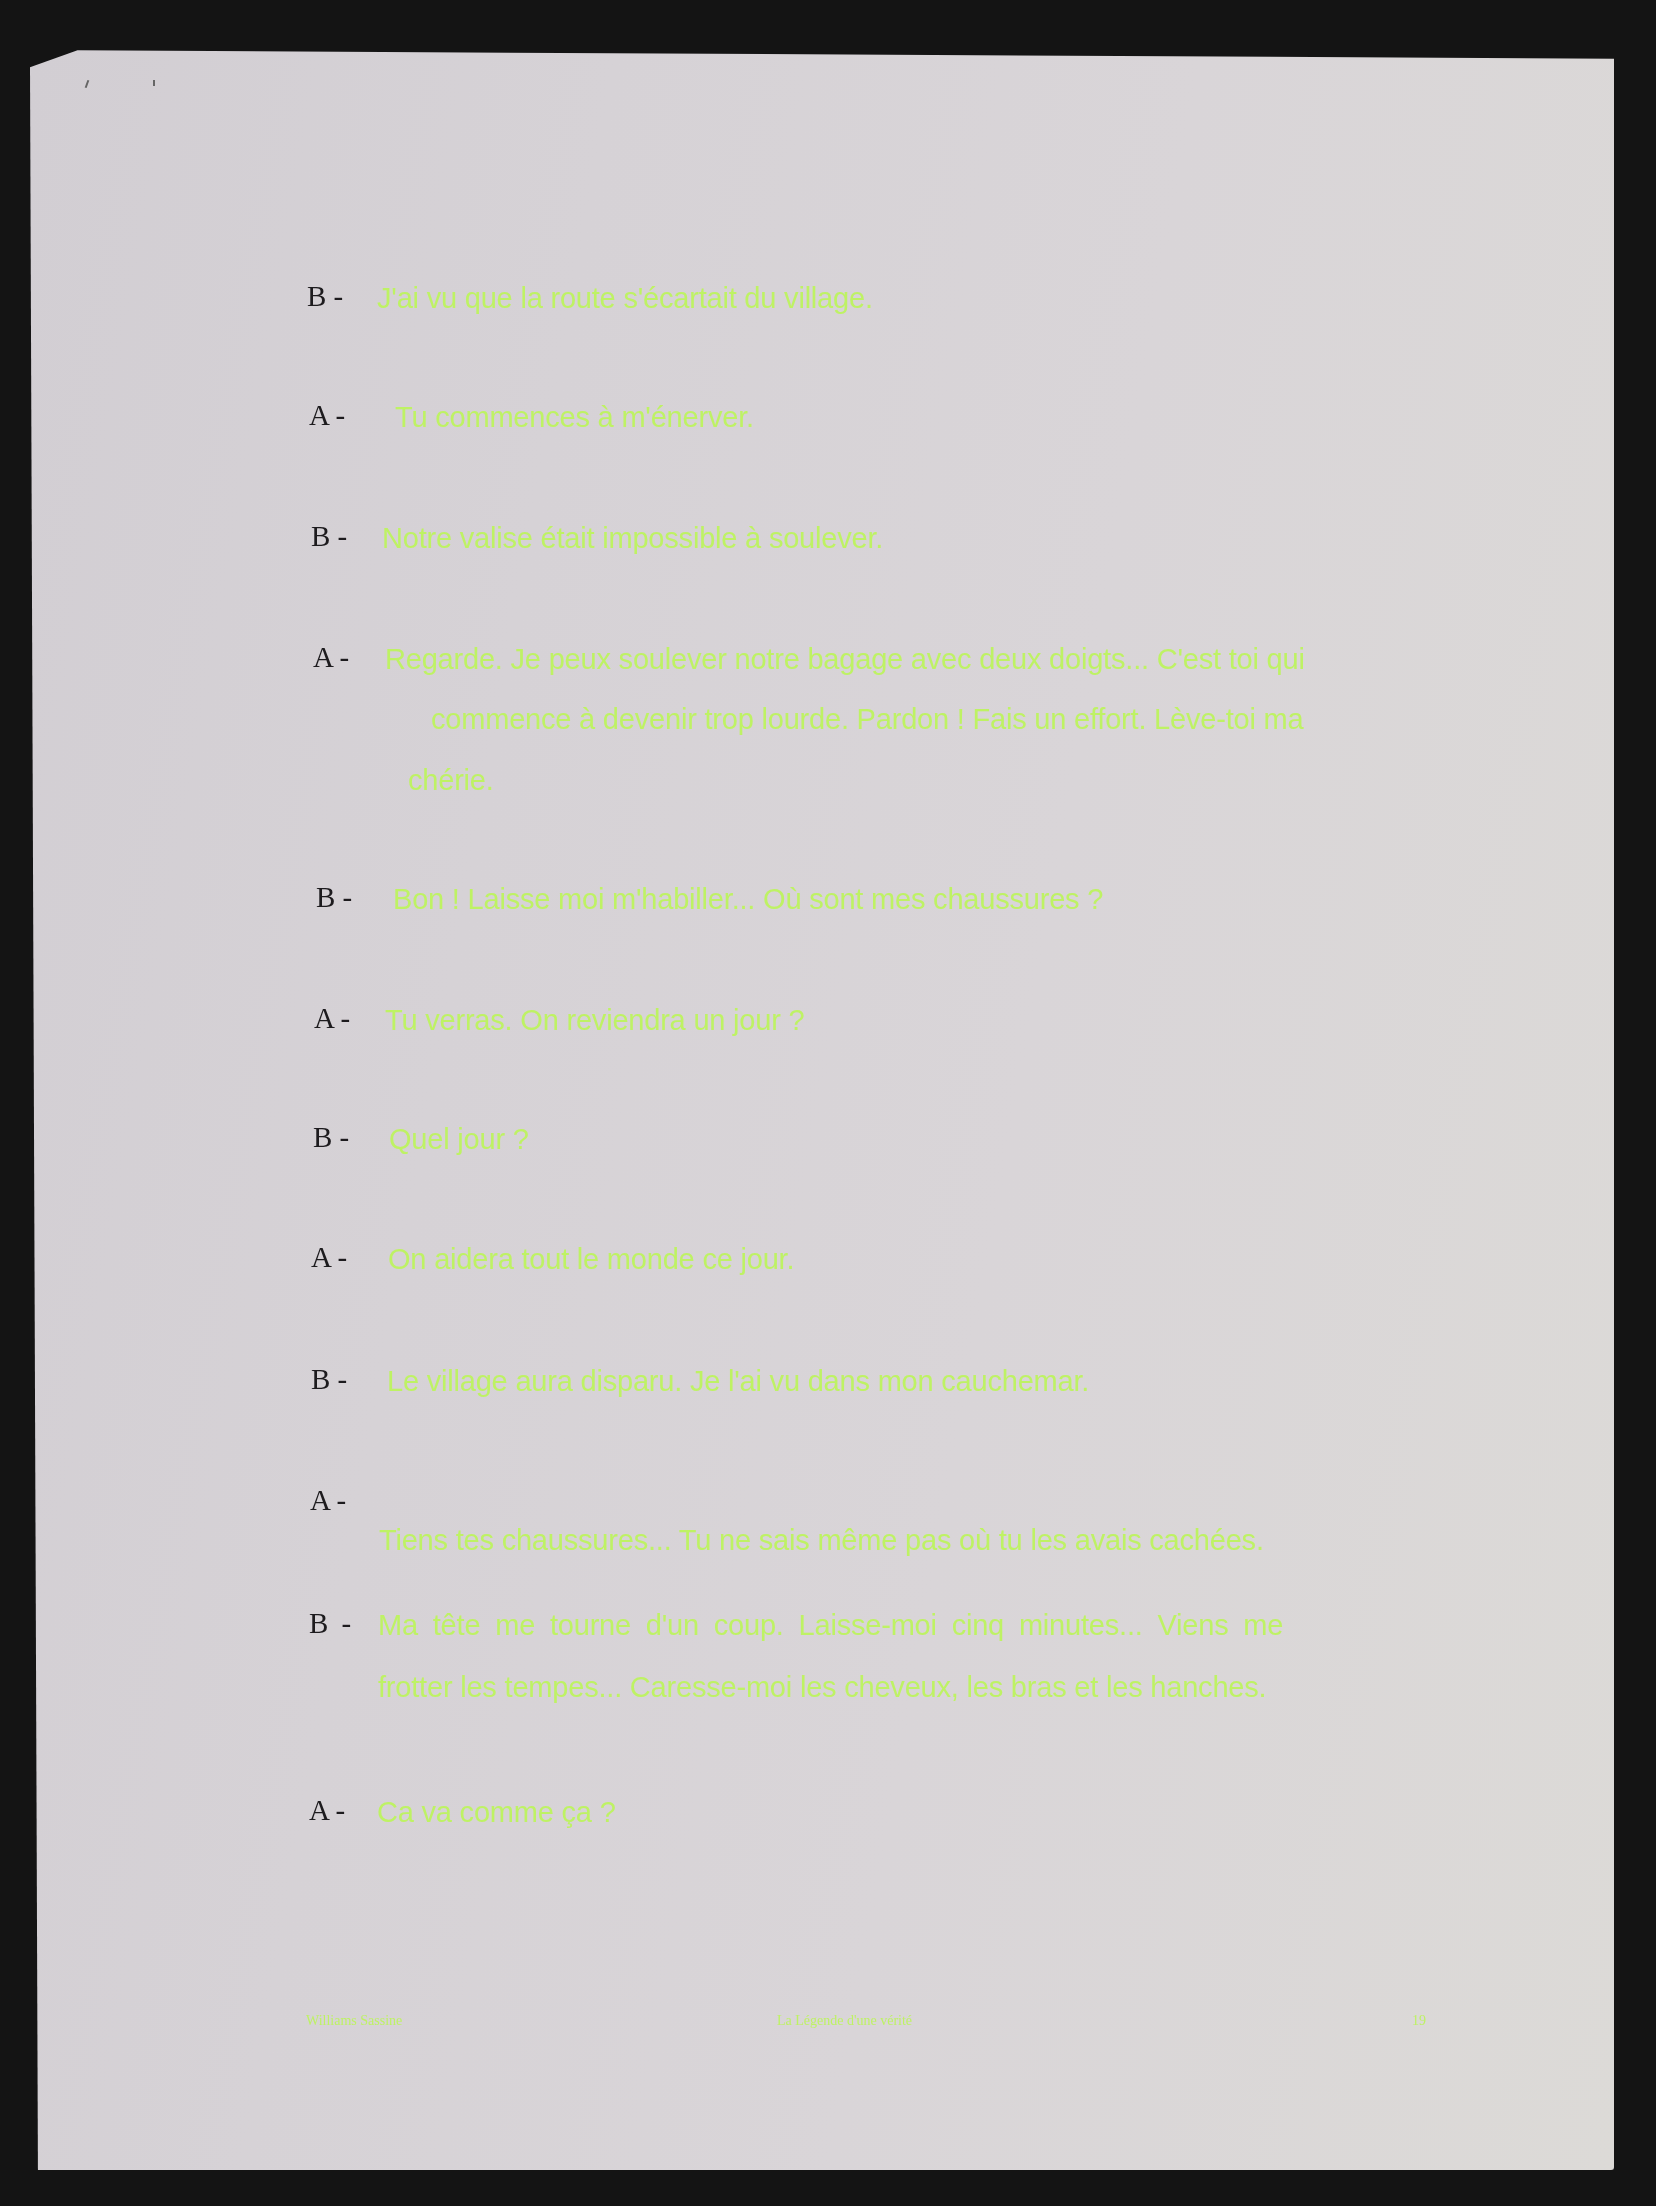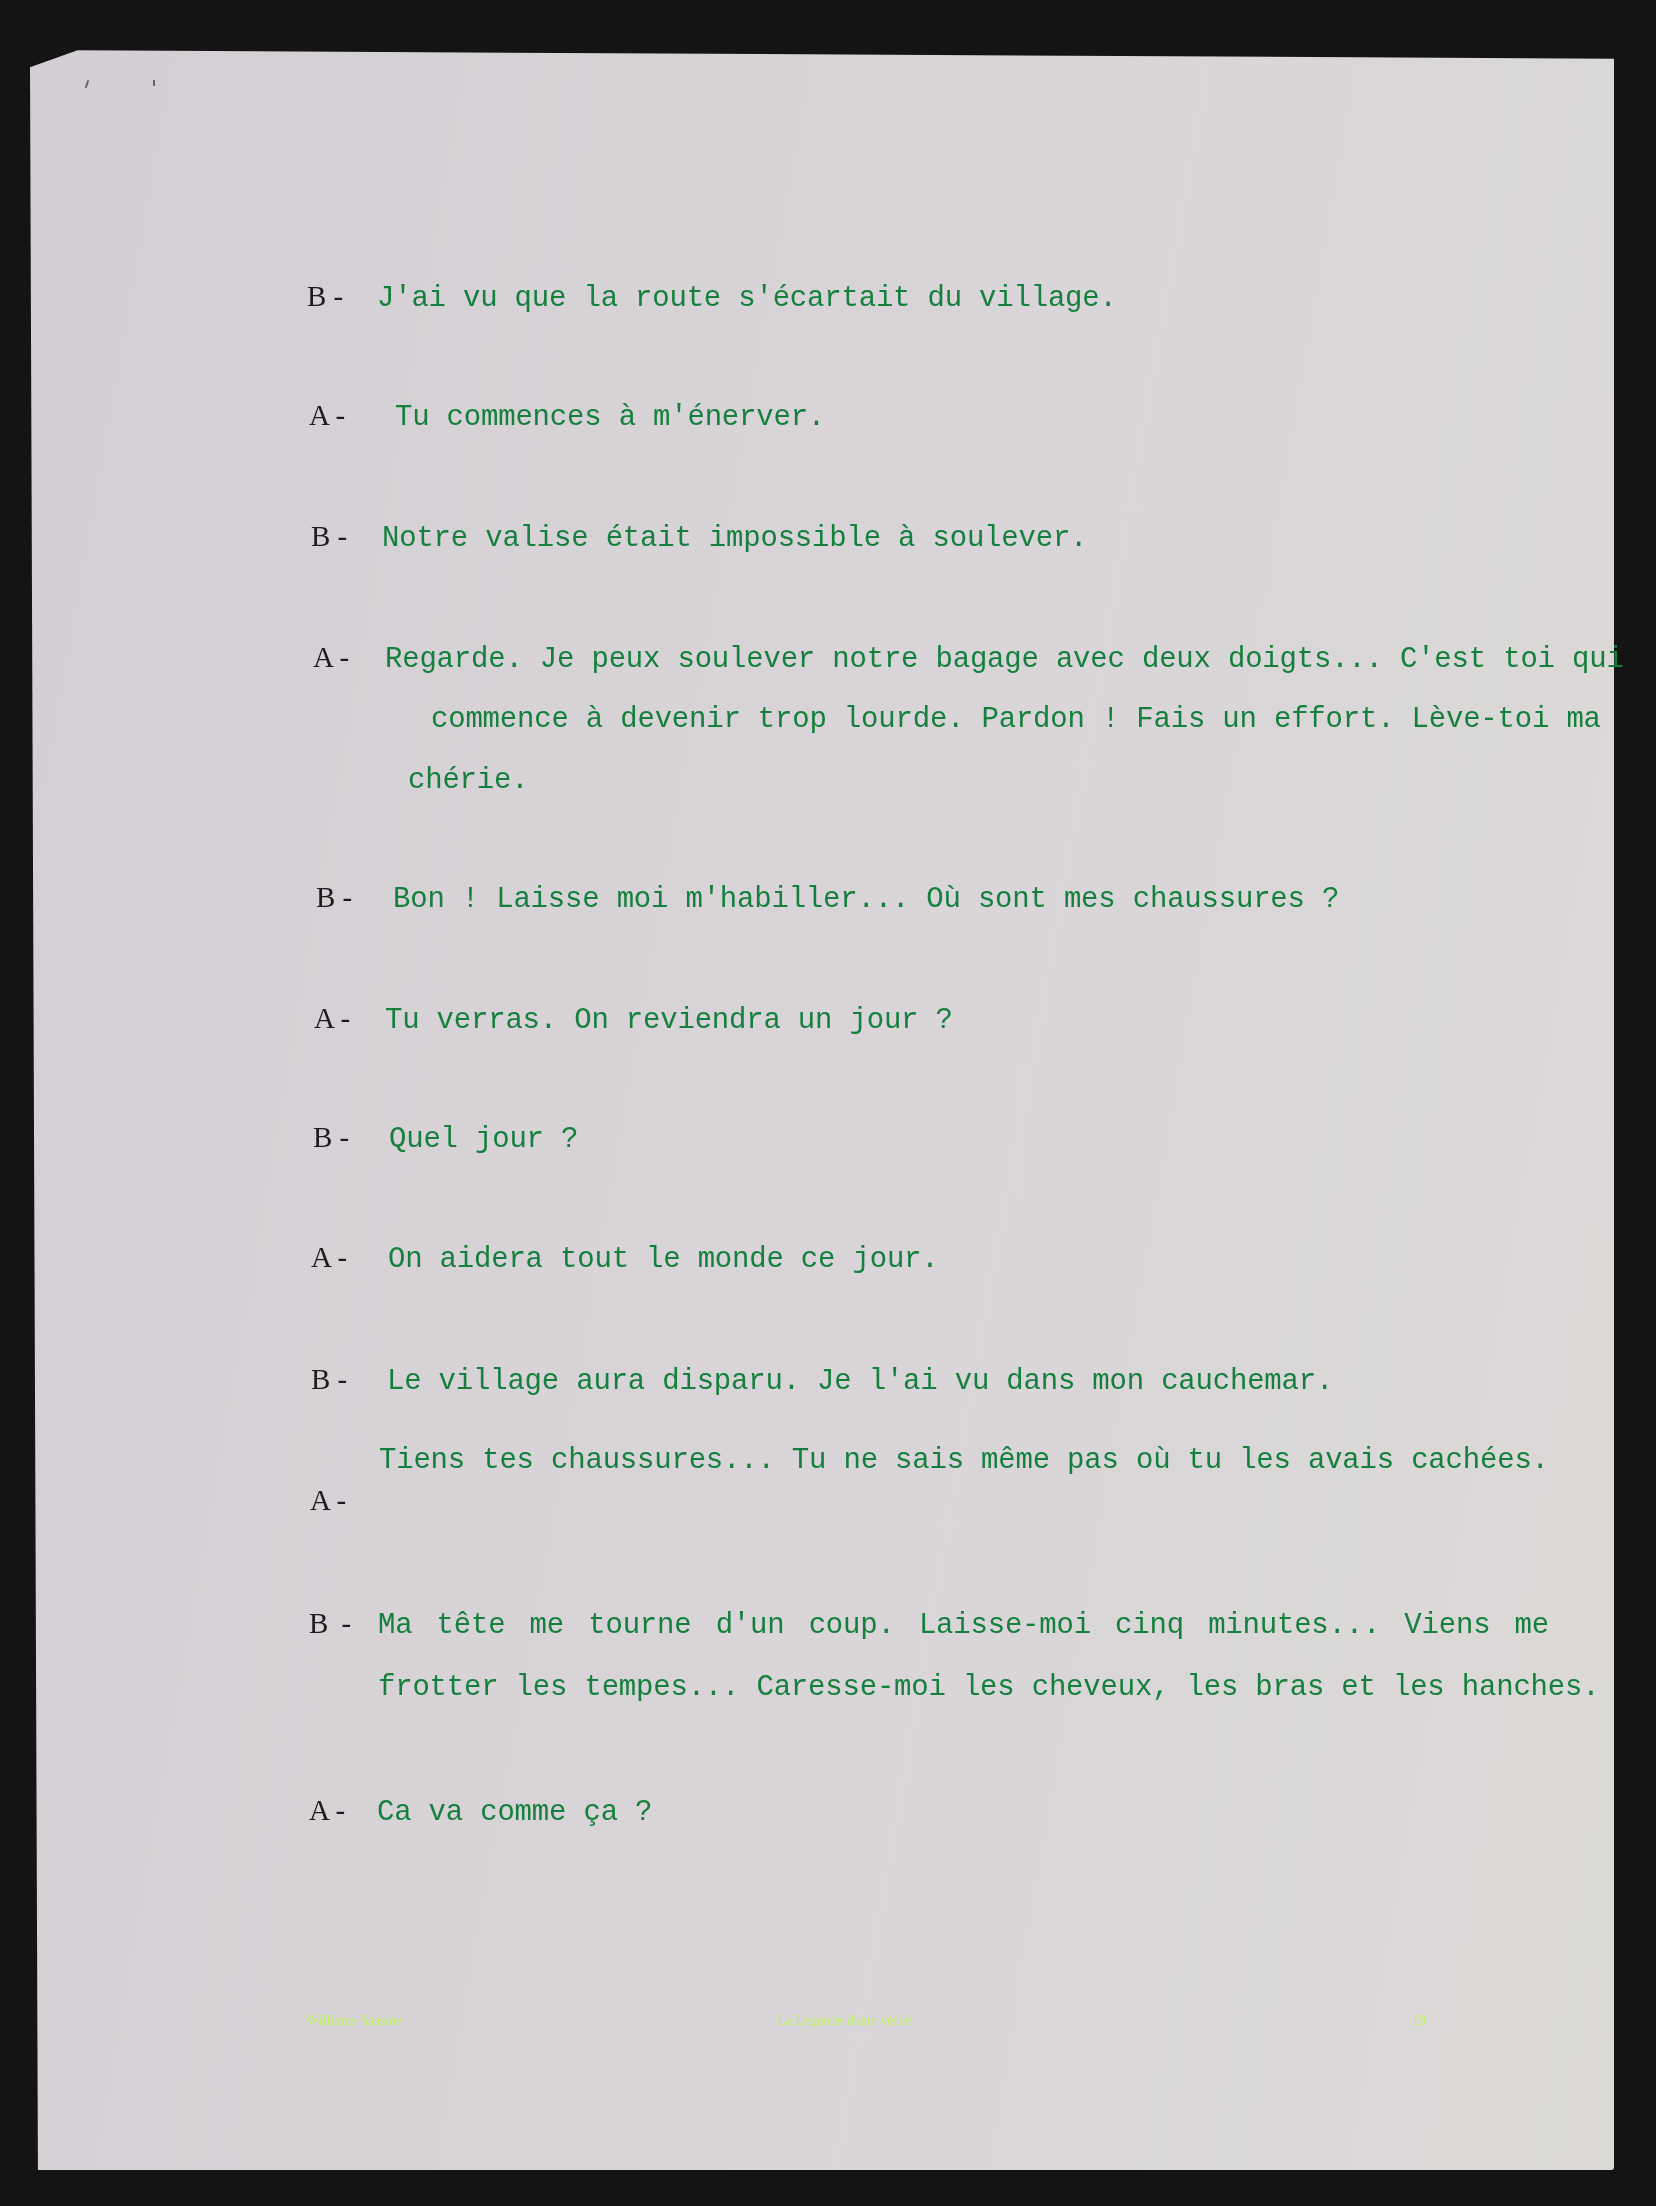--- a/index.html
+++ b/index.html
@@ -5,22 +5,22 @@
   html, body { margin:0; padding:0; }
   body { width:1656px; height:2206px; background:#141414; position:relative; overflow:hidden; }
   .paper {
     position:absolute; left:30px; top:46px; width:1584px; height:2124px;
     background: linear-gradient(100deg, #d2ced3 0%, #d6d2d6 30%, #d9d5d8 60%, #dcdad7 100%);
     border-radius:3px;
     box-shadow: 0 0 2px rgba(255,255,255,0.4);
     clip-path: polygon(0% 1%, 3% 0.2%, 100% 0.6%, 100% 100%, 0.5% 100%);
   }
   .line {
-    position:absolute; font-family:Liberation Mono, monospace;
-    font-size:29px; color:#15803d; white-space:nowrap; letter-spacing:-0.2px;
+    position:absolute; font-family:Liberation Sans, sans-serif;
+    font-size:29px; color:#bef264; white-space:nowrap; letter-spacing:-0.2px;
   }
   .speaker { position:absolute; font-family:"Liberation Serif", serif; font-size:29px; color:#1d1b1e; }
   .footer { position:absolute; font-family:"Liberation Serif", serif; font-size:14px; color:#bef264; }
   .italic { }
   .mark { position:absolute; width:2px; height:8px; background:#666; }
 </style>
 </head>
 <body>
 
 <div class="paper"></div>
@@ -50,21 +50,21 @@
 <span class="speaker" style="left:313px;top:1121px;">B -</span>
 <span class="line" style="left:389px;top:1123px;">Quel jour ?</span>
 
 <span class="speaker" style="left:311px;top:1241px;">A -</span>
 <span class="line" style="left:388px;top:1243px;">On aidera tout le monde ce jour.</span>
 
 <span class="speaker" style="left:311px;top:1363px;">B -</span>
 <span class="line" style="left:387px;top:1365px;">Le village aura disparu. Je l'ai vu dans mon cauchemar.</span>
 
 <span class="speaker" style="left:310px;top:1484px;">A -</span>
-<span class="line" style="left:379px;top:1444px;">Tiens tes chaussures... Tu ne sais même pas où tu les avais cachées.</span>
+<span class="line" style="left:379px;top:1524px;">Tiens tes chaussures... Tu ne sais même pas où tu les avais cachées.</span>
 
 <span class="speaker" style="left:309px;top:1607px;word-spacing:6px;">B -</span>
 <span class="line" style="left:378px;top:1609px;word-spacing:7px;">Ma tête me tourne d'un coup. Laisse-moi cinq minutes... Viens me</span>
 <span class="line" style="left:378px;top:1671px;">frotter les tempes... Caresse-moi les cheveux, les bras et les hanches.</span>
 
 <span class="speaker" style="left:309px;top:1794px;">A -</span>
 <span class="line" style="left:377px;top:1796px;">Ca va comme ça ?</span>
 
 <span class="footer" style="left:306px;top:2013px;">Williams Sassine</span>
 <span class="footer italic" style="left:777px;top:2013px;">La Légende d'une vérité</span>

